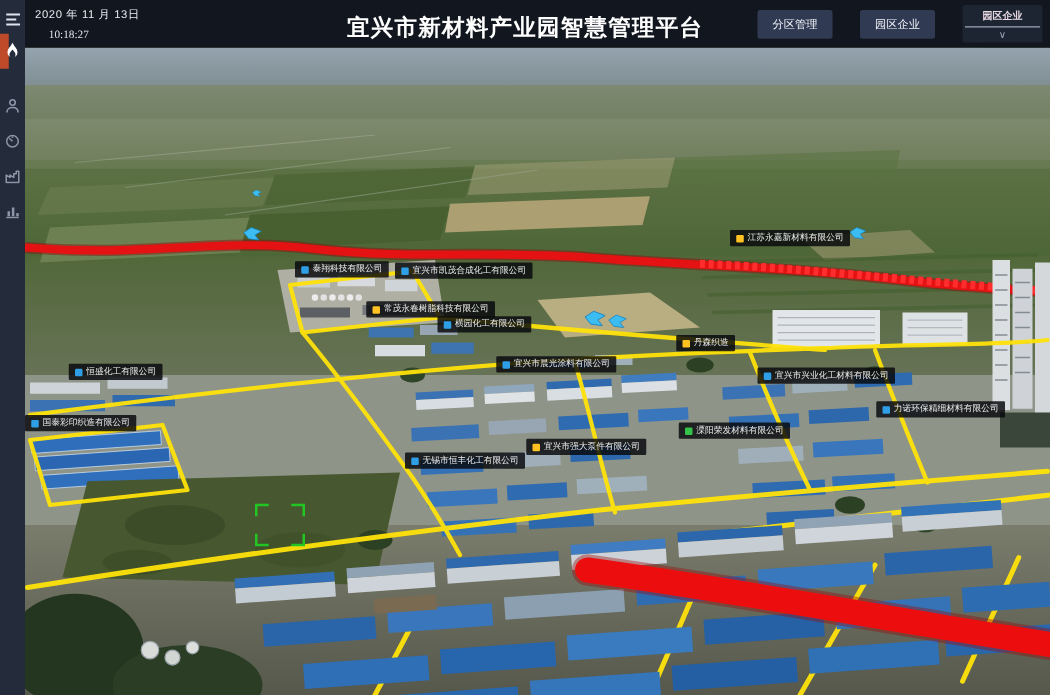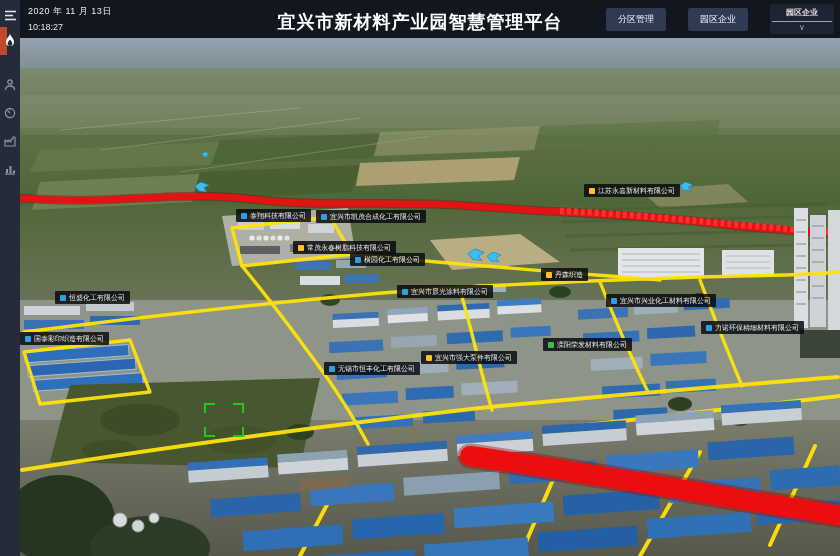--- a/index.html
+++ b/index.html
@@ -5,21 +5,21 @@
   * { margin:0; padding:0; box-sizing:border-box; }
   html,body { width:840px; height:556px; overflow:hidden; background:#000;
               font-family:"Liberation Sans", sans-serif; }
   .app { position:relative; width:784px; height:556px; background:#10151e; }
 
   
   .header { position:absolute; left:0; top:0; width:840px; height:38px;
             background:#11161f; z-index:30; display:flex; align-items:center; }
   .datetime { position:absolute; left:28px; top:5px; color:#e8ecf2; }
   .datetime .date { font-size:9px; letter-spacing:.5px; }
-  .datetime .time { font-size:9px; margin-top:4px; color:#dfe5ee; }
+  .datetime .time { font-size:9px; margin-left:11px; margin-top:4px; color:#dfe5ee;font-family:Liberation Serif, serif; }
   .title { position:absolute; left:0; right:0; text-align:center; top:10px;
            color:#ffffff; font-size:18px; font-weight:bold; letter-spacing:1px; }
   .header-right { position:absolute; right:6px; top:0; height:38px; display:flex;
                   align-items:center; gap:22px; }
   .hbtn { background:#303a52; color:#f0f3f8; border:none; font-size:9px;
           padding:5px 12px; border-radius:2px; cursor:pointer;
           font-family:"Liberation Sans", sans-serif; }
   .dropdown { width:64px; background:#1d2533; border-radius:2px; padding:2px 16px 1px;
               display:flex; flex-direction:column; align-items:center; cursor:pointer; }
   .dropdown .dd-label { font-size:8px; font-weight:bold; color:#e8d9e2;

